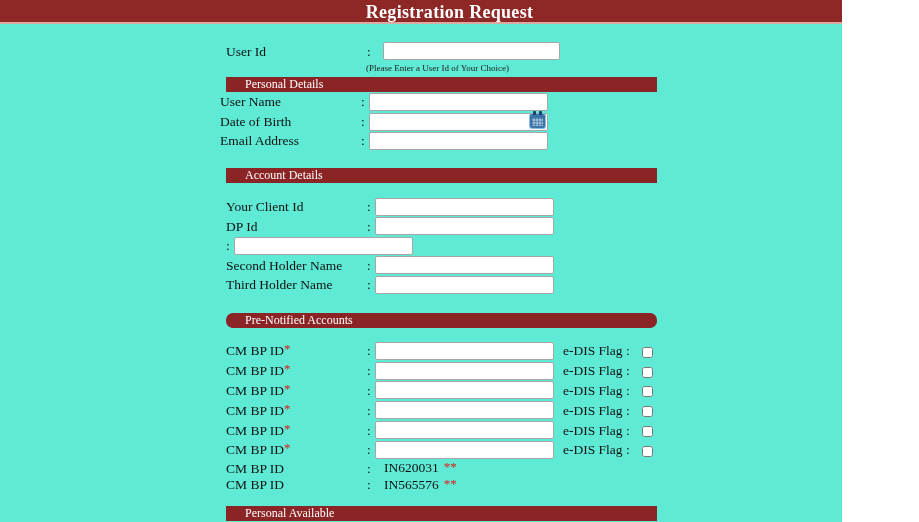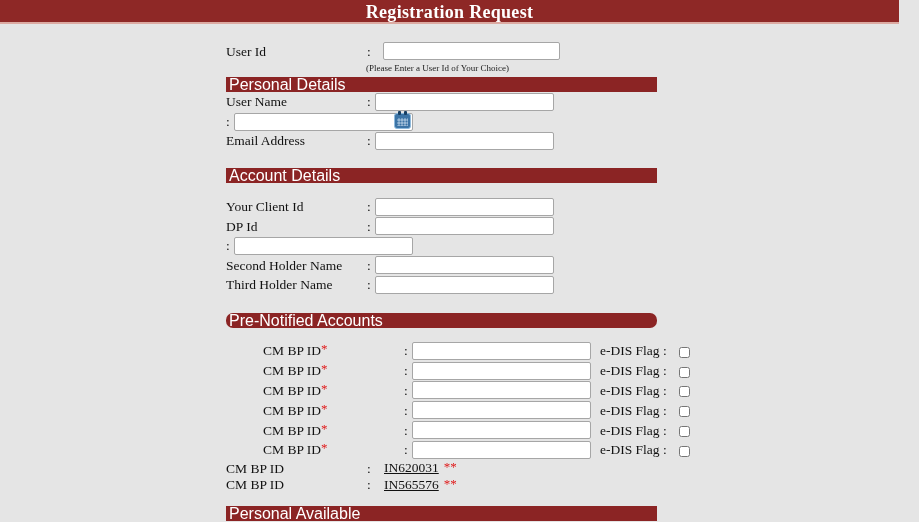--- a/index.html
+++ b/index.html
@@ -1,39 +1,39 @@
 <!DOCTYPE html>
 <html><head>
 <meta charset="utf-8">
 <style>
   * { margin:0; padding:0; box-sizing:border-box; }
   html,body { background:#ffffff; }
   .screen {
-    position:relative; width:919px; height:522px; overflow:hidden;
-    background:#e5e5e5;
+    position:relative; width:842px; height:522px; overflow:hidden;
+    background:#5eead4;
     font-family:"Liberation Serif","DejaVu Serif",serif;
     color:#111;
   }
 
   
   .topbar {
     position:absolute; left:0; top:0; width:899px; height:24px;
     background:#8E2826; border-bottom:2px solid #DCAAA2; text-align:center;
   }
   .topbar .title {
     color:#ffffff; font-weight:bold; font-size:18px; line-height:24px;
     letter-spacing:0.3px;
   }
 
   
   .section-bar {
     position:absolute; left:226px; width:431px; height:15px;
     background:#8B2424; color:#ffffff;
-    font-family:Liberation Sans, sans-serif;
-    font-size:16px; line-height:15px; padding-left:3px;
+    font-family:Liberation Serif, serif;
+    font-size:12px; line-height:15px; padding-left:19px;
   }
   #bar-personal   { top:77px; }
   #bar-account    { top:168px; }
   #bar-prenotified{ top:313px;border-radius:7px; }
   #bar-services   { top:506px; }
 
   
   .row { display:flex; align-items:center; }
   .lbl   { width:141px; font-size:13.5px; padding-top:1px; white-space:nowrap; }
   .colon { width:8px;  font-size:13.5px; padding-top:1px; }
@@ -46,26 +46,26 @@
   .req { color:#E01818; position:relative; top:-2px; font-size:13px; }
 
   #useridrow { position:absolute; left:226px; top:42px; }
   #useridrow .tbox { margin-left:8px; width:177px; }
   #hint {
     position:absolute; left:366px; top:63px;
     font-family:Liberation Serif, serif;
     font-size:9px; color:#222;
   }
 
-  #personal-rows { position:absolute; left:226px; top:92px; }
+  #personal-rows { position:absolute; left:220px; top:92px; }
   .p-row  { height:19.5px; }
   #account-rows  { position:absolute; left:226px; top:197px; }
   .a-row  { height:19.5px; }
   #pn-rows       { position:absolute; left:226px; top:341px; }
-  .pn-row { height:19.8px;margin-left:37px; }
+  .pn-row { height:19.8px; }
   .static-row { height:16.5px; }
 
   
   .dob-wrap { position:relative; display:inline-block; }
   .cal-btn {
     position:absolute; right:2px; top:1px; width:17px; height:16px;
     background:#3C74A6; border:1px solid #8FBADC; border-radius:3px;
     padding:0; cursor:pointer;
   }
   .cal-tab {
@@ -77,21 +77,21 @@
     position:absolute; left:2px; right:2px; top:4px; bottom:2px;
     background-image:radial-gradient(circle,#D9E8F7 0.9px,transparent 1.2px);
     background-size:3px 3px; background-position:0.5px 0.5px;
   }
 
   
   .edis-lbl { margin-left:9px; font-size:13.5px; padding-top:1px; white-space:nowrap; }
   .edis-cb  { margin-left:12px; margin-top:3px; width:11px; height:11px; }
 
   
-  .static-val { margin-left:9px; font-size:13.5px;text-decoration:underline; }
+  .static-val { margin-left:9px; font-size:13.5px; }
   .marker { color:#E01818; margin-left:5px; position:relative; top:-1px; font-size:13px; }
 </style>
 </head>
 <body>
 
 <div class="screen">
 
   <div class="topbar">
     <span class="title">Registration Request</span>
   </div>
@@ -106,20 +106,21 @@
   <div class="section-bar" id="bar-personal">
     <span>Personal Details</span>
   </div>
   <div id="personal-rows">
     <div class="row p-row">
       <span class="lbl">User Name</span>
       <span class="colon">:</span>
       <input class="tbox" type="text" value="" style="">
     </div>
     <div class="row p-row">
+      <span class="lbl">Date of Birth</span>
       <span class="colon">:</span>
       <span class="dob-wrap">
         <input class="tbox" type="text" value="" style="">
         <button class="cal-btn">
           <span class="cal-tab t1"></span>
           <span class="cal-tab t2"></span>
           <span class="cal-grid"></span>
         </button>
       </span>
     </div>

